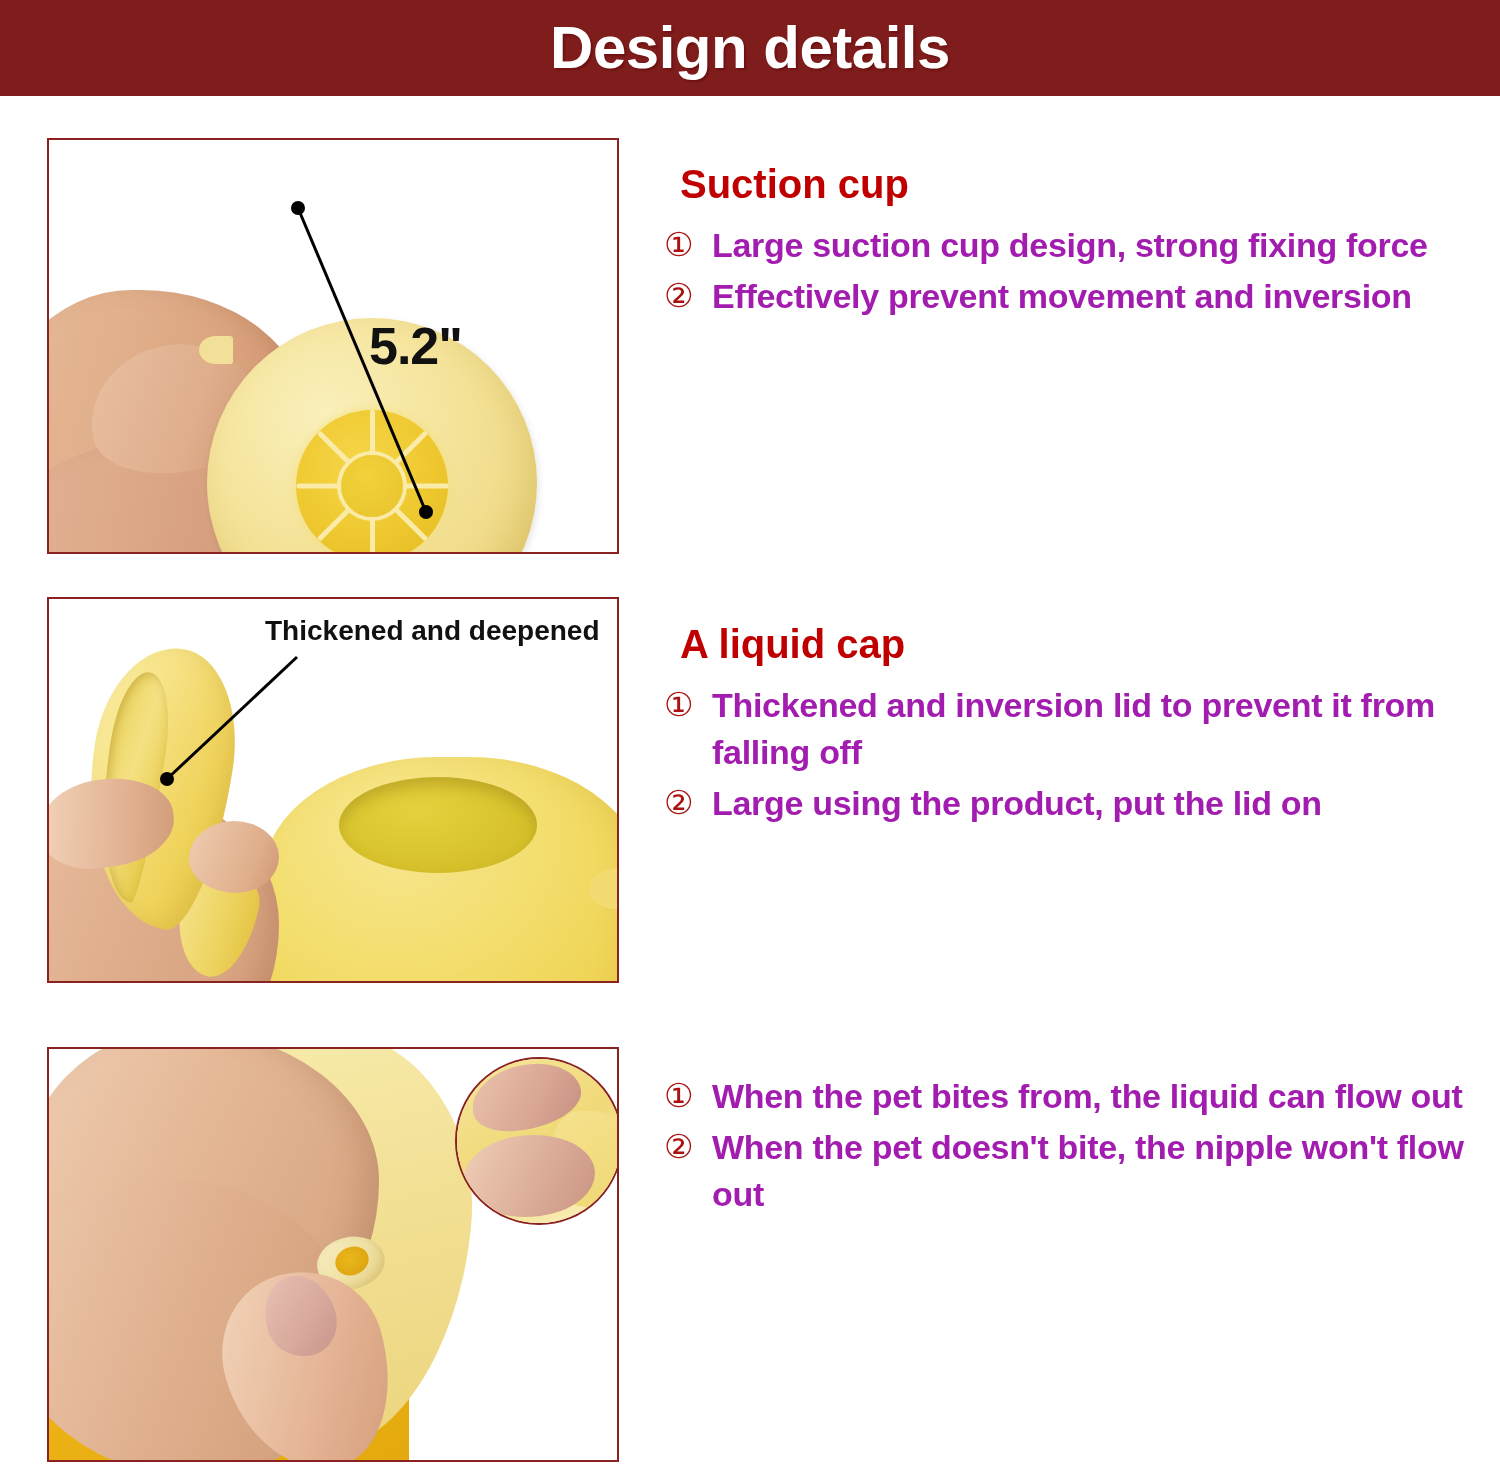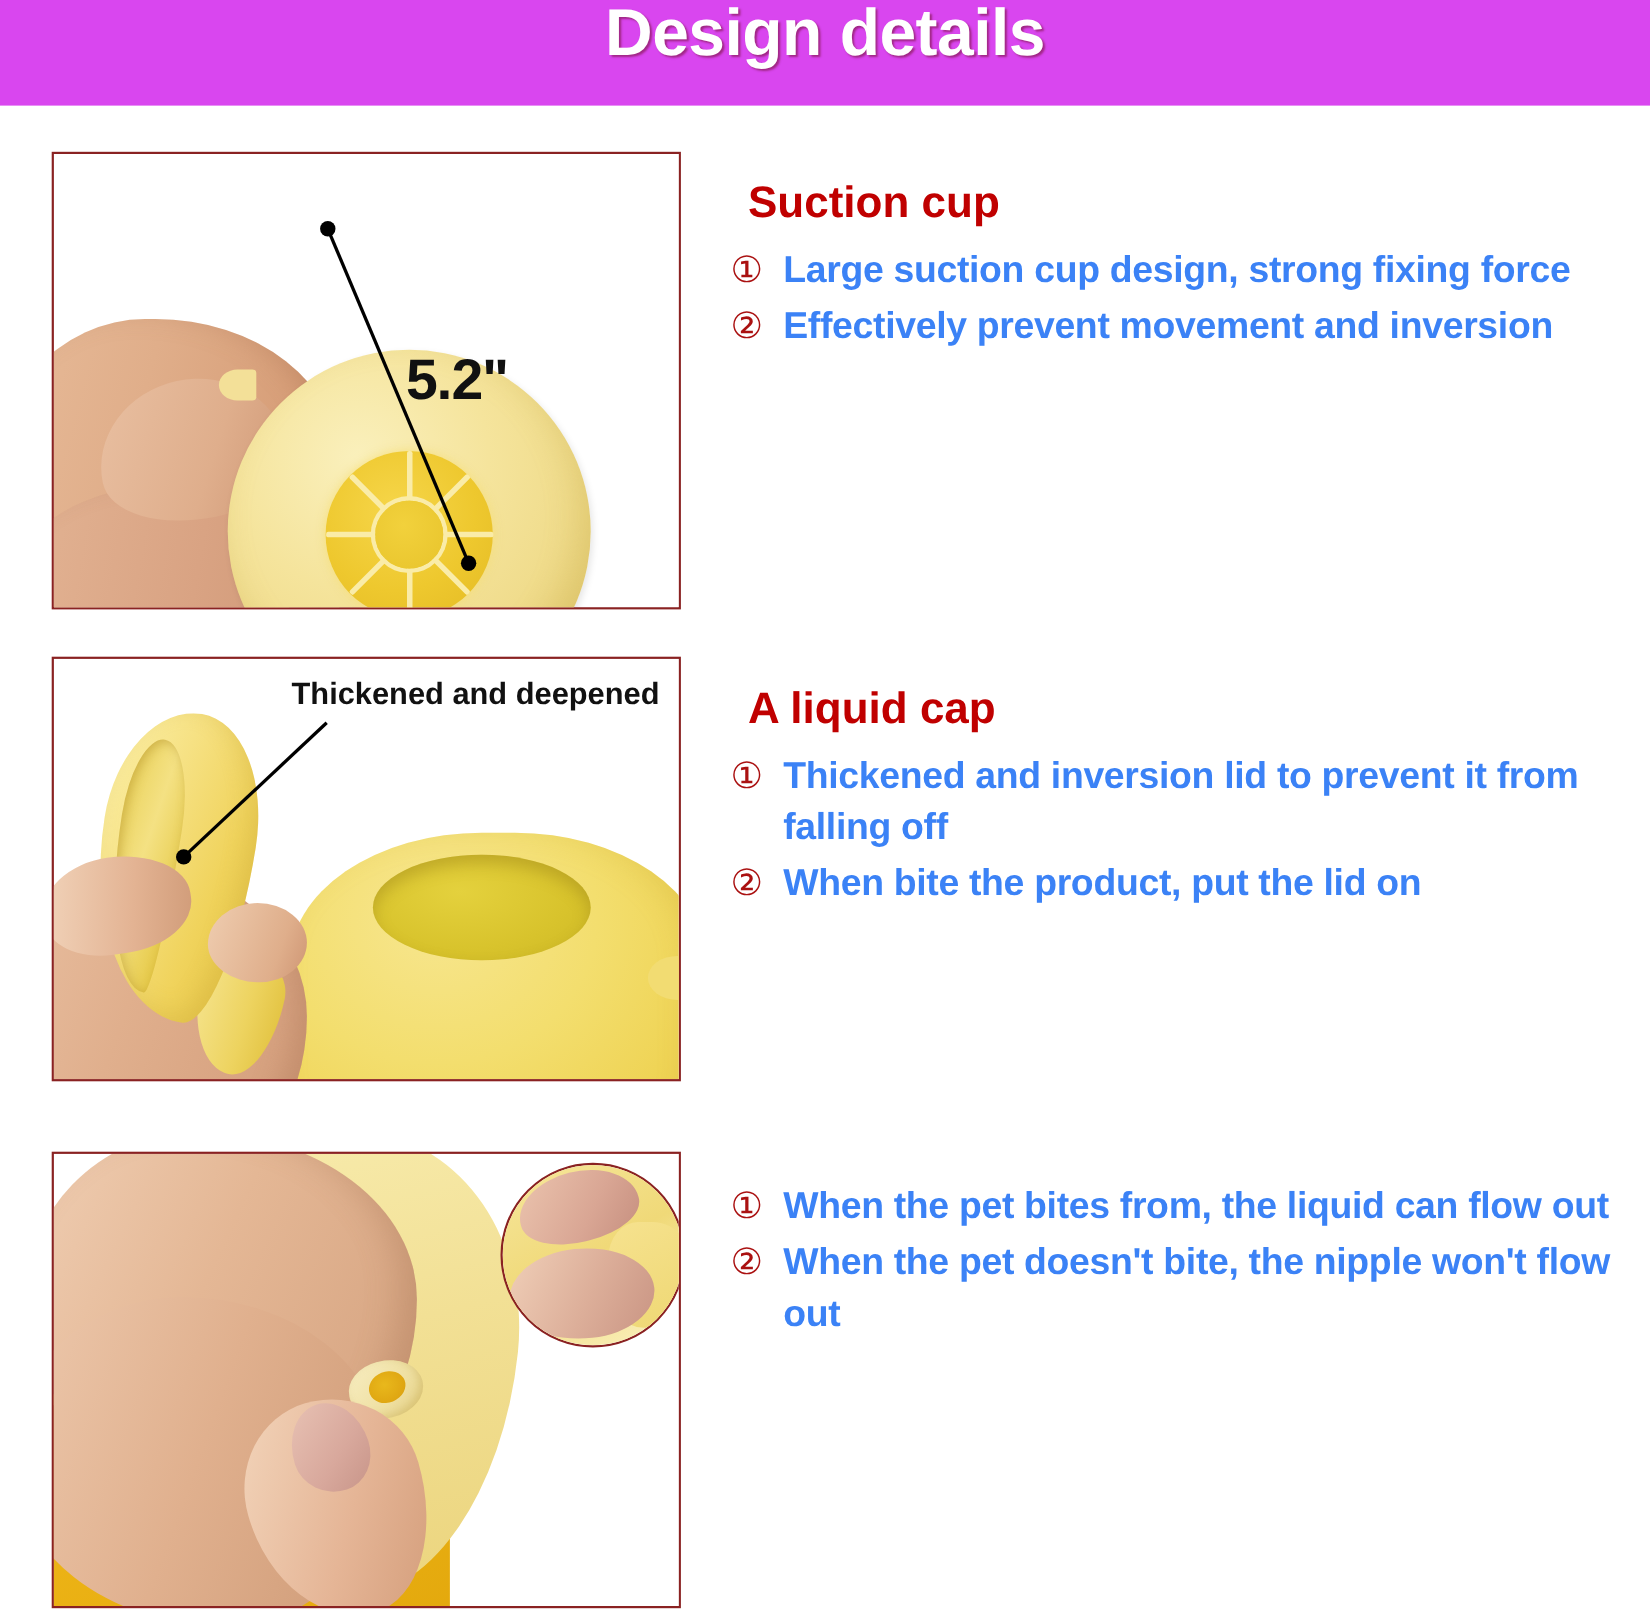--- a/index.html
+++ b/index.html
@@ -15,23 +15,23 @@
     font-family: "Liberation Sans", sans-serif;
     -webkit-font-smoothing: antialiased;
   }
 
   
   .header-banner {
     position: absolute;
     left: 0; top: 0;
     width: 1500px;
     height: 96px;
-    background: #d946ef;
+    background: #7f1d1d;
     display: flex;
-    align-items: flex-start;
+    align-items: center;
     justify-content: center;
   }
   .header-title {
     color: #ffffff;
     font-size: 60px;
     font-weight: bold;
     letter-spacing: -0.5px;
     line-height: 1;
     text-shadow: 2px 2px 2px rgba(90,0,0,0.45);
     font-family: "Liberation Sans", sans-serif;
@@ -358,21 +358,21 @@
     color: #AA1111;
     font-size: 33px;
     line-height: 1.38;
     flex: 0 0 auto;
     width: 48px;
     font-family: "DejaVu Sans", sans-serif;
   }
   .bullet-text {
     font-size: 34px;
     font-weight: bold;
-    color: #3b82f6;
+    color: #a21caf;
     line-height: 1.38;
     font-family: "Liberation Sans", sans-serif;
     letter-spacing: -0.3px;
   }
 </style>
 </head>
 <body>
 
 <div class="header-banner">
   <div class="header-title">Design details</div>
@@ -458,21 +458,21 @@
 </div>
 
 <div class="text-column" id="text-block-2">
   <div class="section-heading">A liquid cap</div>
   <div class="bullet-row">
     <span class="bullet-marker">①</span>
     <span class="bullet-text">Thickened and inversion lid to prevent it from falling off</span>
   </div>
   <div class="bullet-row">
     <span class="bullet-marker">②</span>
-    <span class="bullet-text">When bite the product, put the lid on</span>
+    <span class="bullet-text">Large using the product, put the lid on</span>
   </div>
 </div>
 
 <div class="text-column" id="text-block-3">
   <div class="bullet-row">
     <span class="bullet-marker">①</span>
     <span class="bullet-text">When the pet bites from, the liquid can flow out</span>
   </div>
   <div class="bullet-row">
     <span class="bullet-marker">②</span>

